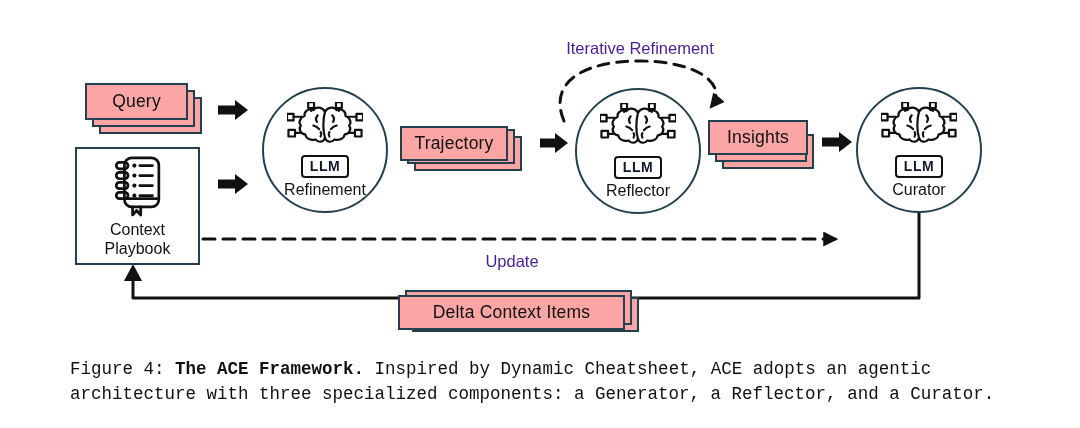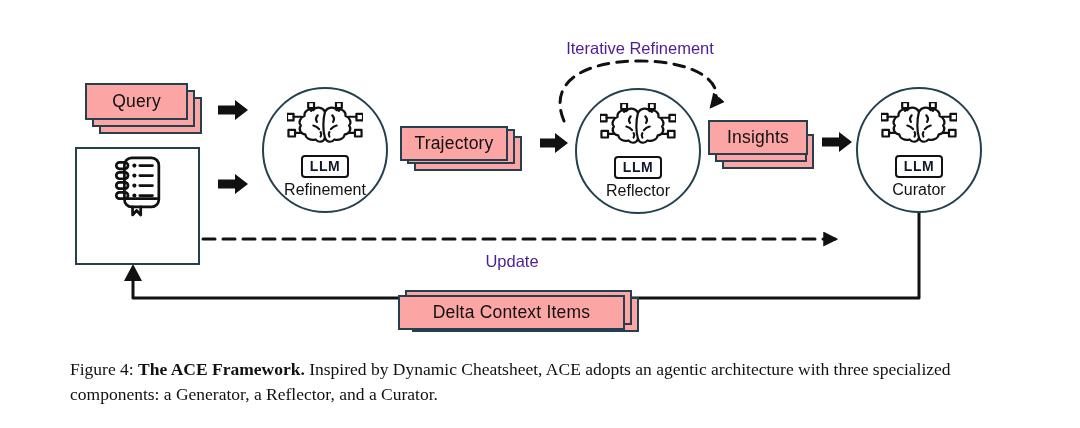--- a/index.html
+++ b/index.html
@@ -26,21 +26,21 @@
          align-items:center;justify-content:center;padding-top:1px;}
   .llm-badge{border:2.5px solid #111;border-radius:4px;padding:0 7px;font-weight:bold;
              font-size:14px;line-height:19px;margin-top:3px;letter-spacing:0.5px;color:#0f172a;}
   .agent-name{font-size:16px;margin-top:3px;color:#111;}
 
   
   .anno{position:absolute;font-size:16.5px;color:#4c1d95;text-align:center;}
 
   
   #caption{position:absolute;left:70px;top:357px;width:962px;margin:0;
-           font-family:Liberation Serif, serif;font-size:17.5px;line-height:25px;color:#111;}
+           font-family:Liberation Mono, monospace;font-size:17.5px;line-height:25px;color:#111;}
 
   svg .ink{stroke:#111;fill:none;stroke-width:3;stroke-linecap:round;stroke-linejoin:round;}
   svg .fillink{fill:#111;stroke:none;}
 </style>
 </head>
 <body>
 
 <div id="page">
   <div id="diagram">
 
@@ -96,20 +96,24 @@
         <rect x="8" y="8" width="13" height="7" rx="3.5" class="ink" fill="#fff"></rect>
         <rect x="8" y="19" width="13" height="7" rx="3.5" class="ink" fill="#fff"></rect>
         <rect x="8" y="30" width="13" height="7" rx="3.5" class="ink" fill="#fff"></rect>
         <rect x="8" y="41" width="13" height="7" rx="3.5" class="ink" fill="#fff"></rect>
         <circle cx="28" cy="11.5" r="2.3" class="fillink"></circle>
         <circle cx="28" cy="22.5" r="2.3" class="fillink"></circle>
         <circle cx="28" cy="33.5" r="2.3" class="fillink"></circle>
         <circle cx="28" cy="44.5" r="2.3" class="fillink"></circle>
         <path d="M34,11.5 H48 M34,22.5 H48 M34,33.5 H48 M34,44.5 H48" class="ink"></path>
       </svg>
+      <div class="pb-label">
+        <div>Context</div>
+        <div>Playbook</div>
+      </div>
     </div>
 
     <svg width="0" height="0" style="position:absolute" aria-hidden="true">
       <defs>
         <g id="brain-circuit">
           <path d="M52,13 C48,6 39,6 36,11 C29,8 23,13 24,19 C18,21 15,28 19,32 C15,37 19,44 25,44 C26,50 33,53 39,51 C43,56 50,55 52,49 C54,55 61,56 65,51 C71,53 78,50 79,44 C85,44 89,37 85,32 C89,28 86,21 80,19 C81,13 75,8 68,11 C65,6 56,6 52,13 Z" class="ink"></path>
           <path d="M52,13 C49,24 49,40 52,49" class="ink"></path>
           <path d="M42,18 q-4,5 -1,9 M62,18 q4,5 1,9 M36,32 q5,1 8,5 M68,32 q-5,1 -8,5 M46,41 q2,3 0,6 M58,41 q-2,3 0,6" class="ink" stroke-width="2.6"></path>
           <rect x="29" y="0" width="8" height="8" class="ink"></rect>
             <path d="M33,8 L33,12" class="ink"></path>

